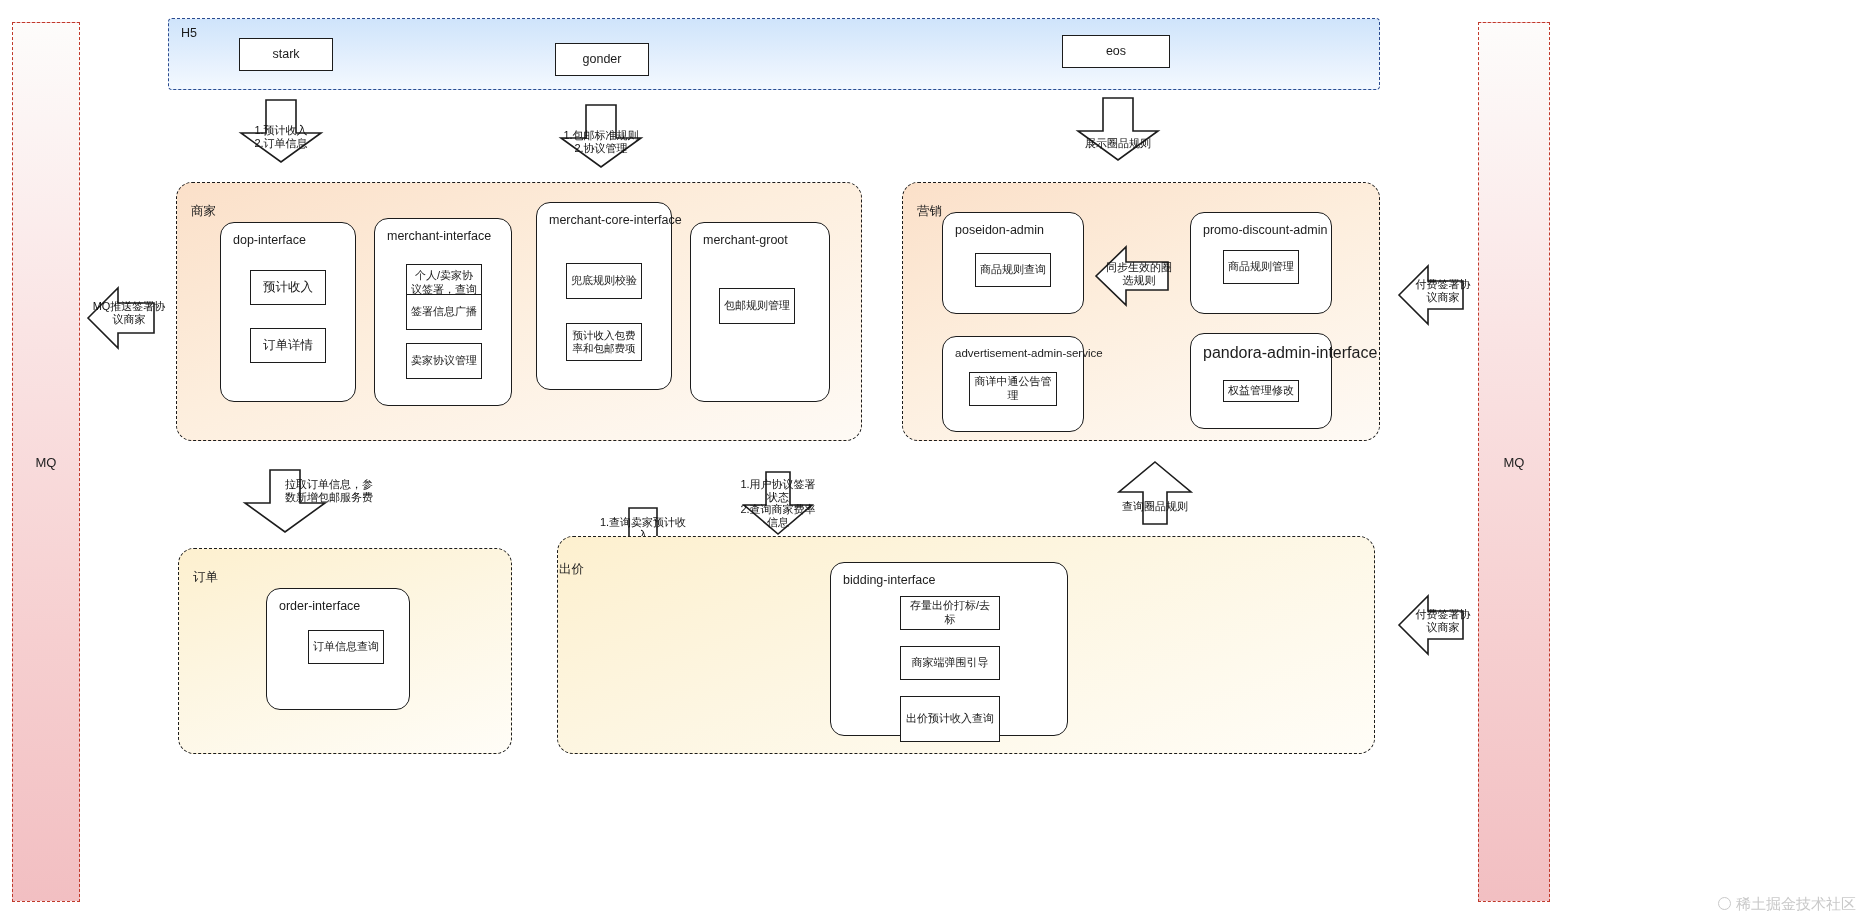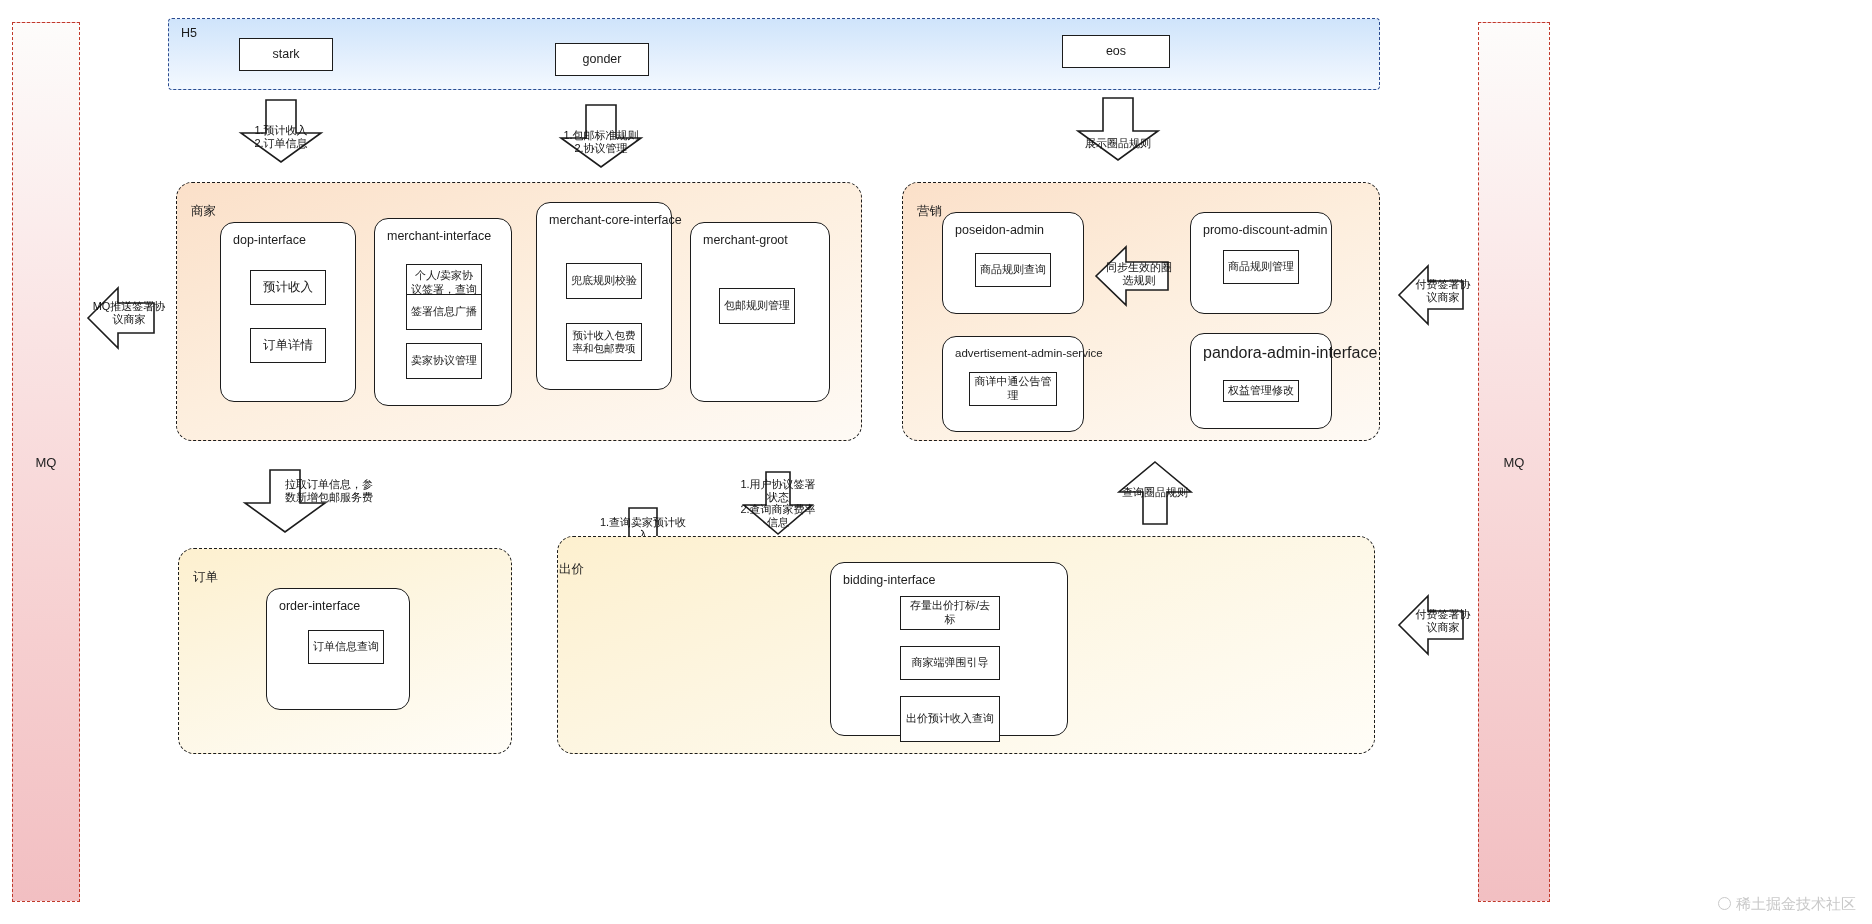--- a/index.html
+++ b/index.html
@@ -184,21 +184,21 @@
     <polygon points="22,0 46,0 46,33 68,33 34,62 0,33 22,33" fill="#ffffff" stroke="#1c1c1c" stroke-width="1.6"></polygon>
   </svg>
   <div class="arrow-label" style="left:-8px;top:6px;width:84px;">1.用户协议签署状态
 2.查询商家费率信息</div>
 </div>
 
 <div class="arrow-wrap" style="left:1119px;top:462px;">
   <svg width="72" height="62" viewBox="0 0 72 62">
     <polygon points="36,0 72,30 48,30 48,62 24,62 24,30 0,30" fill="#ffffff" stroke="#1c1c1c" stroke-width="1.6"></polygon>
   </svg>
-  <div class="arrow-label" style="left:-8px;top:24px;width:88px;">查询圈品规则</div>
+  <div class="arrow-label" style="left:-8px;top:38px;width:88px;">查询圈品规则</div>
 </div>
 
 <div class="abs grp grp-yellow" style="left:178px;top:548px;width:334px;height:206px;">
   <div class="zone-label" style="left:14px;top:20px;">订单</div>
 </div>
 <div class="abs svc" style="left:266px;top:588px;width:144px;height:122px;">
   <div class="svc-title">order-interface</div>
 </div>
 <div class="abs node" style="left:308px;top:630px;width:76px;height:34px;font-size:11px;">订单信息查询</div>
 

